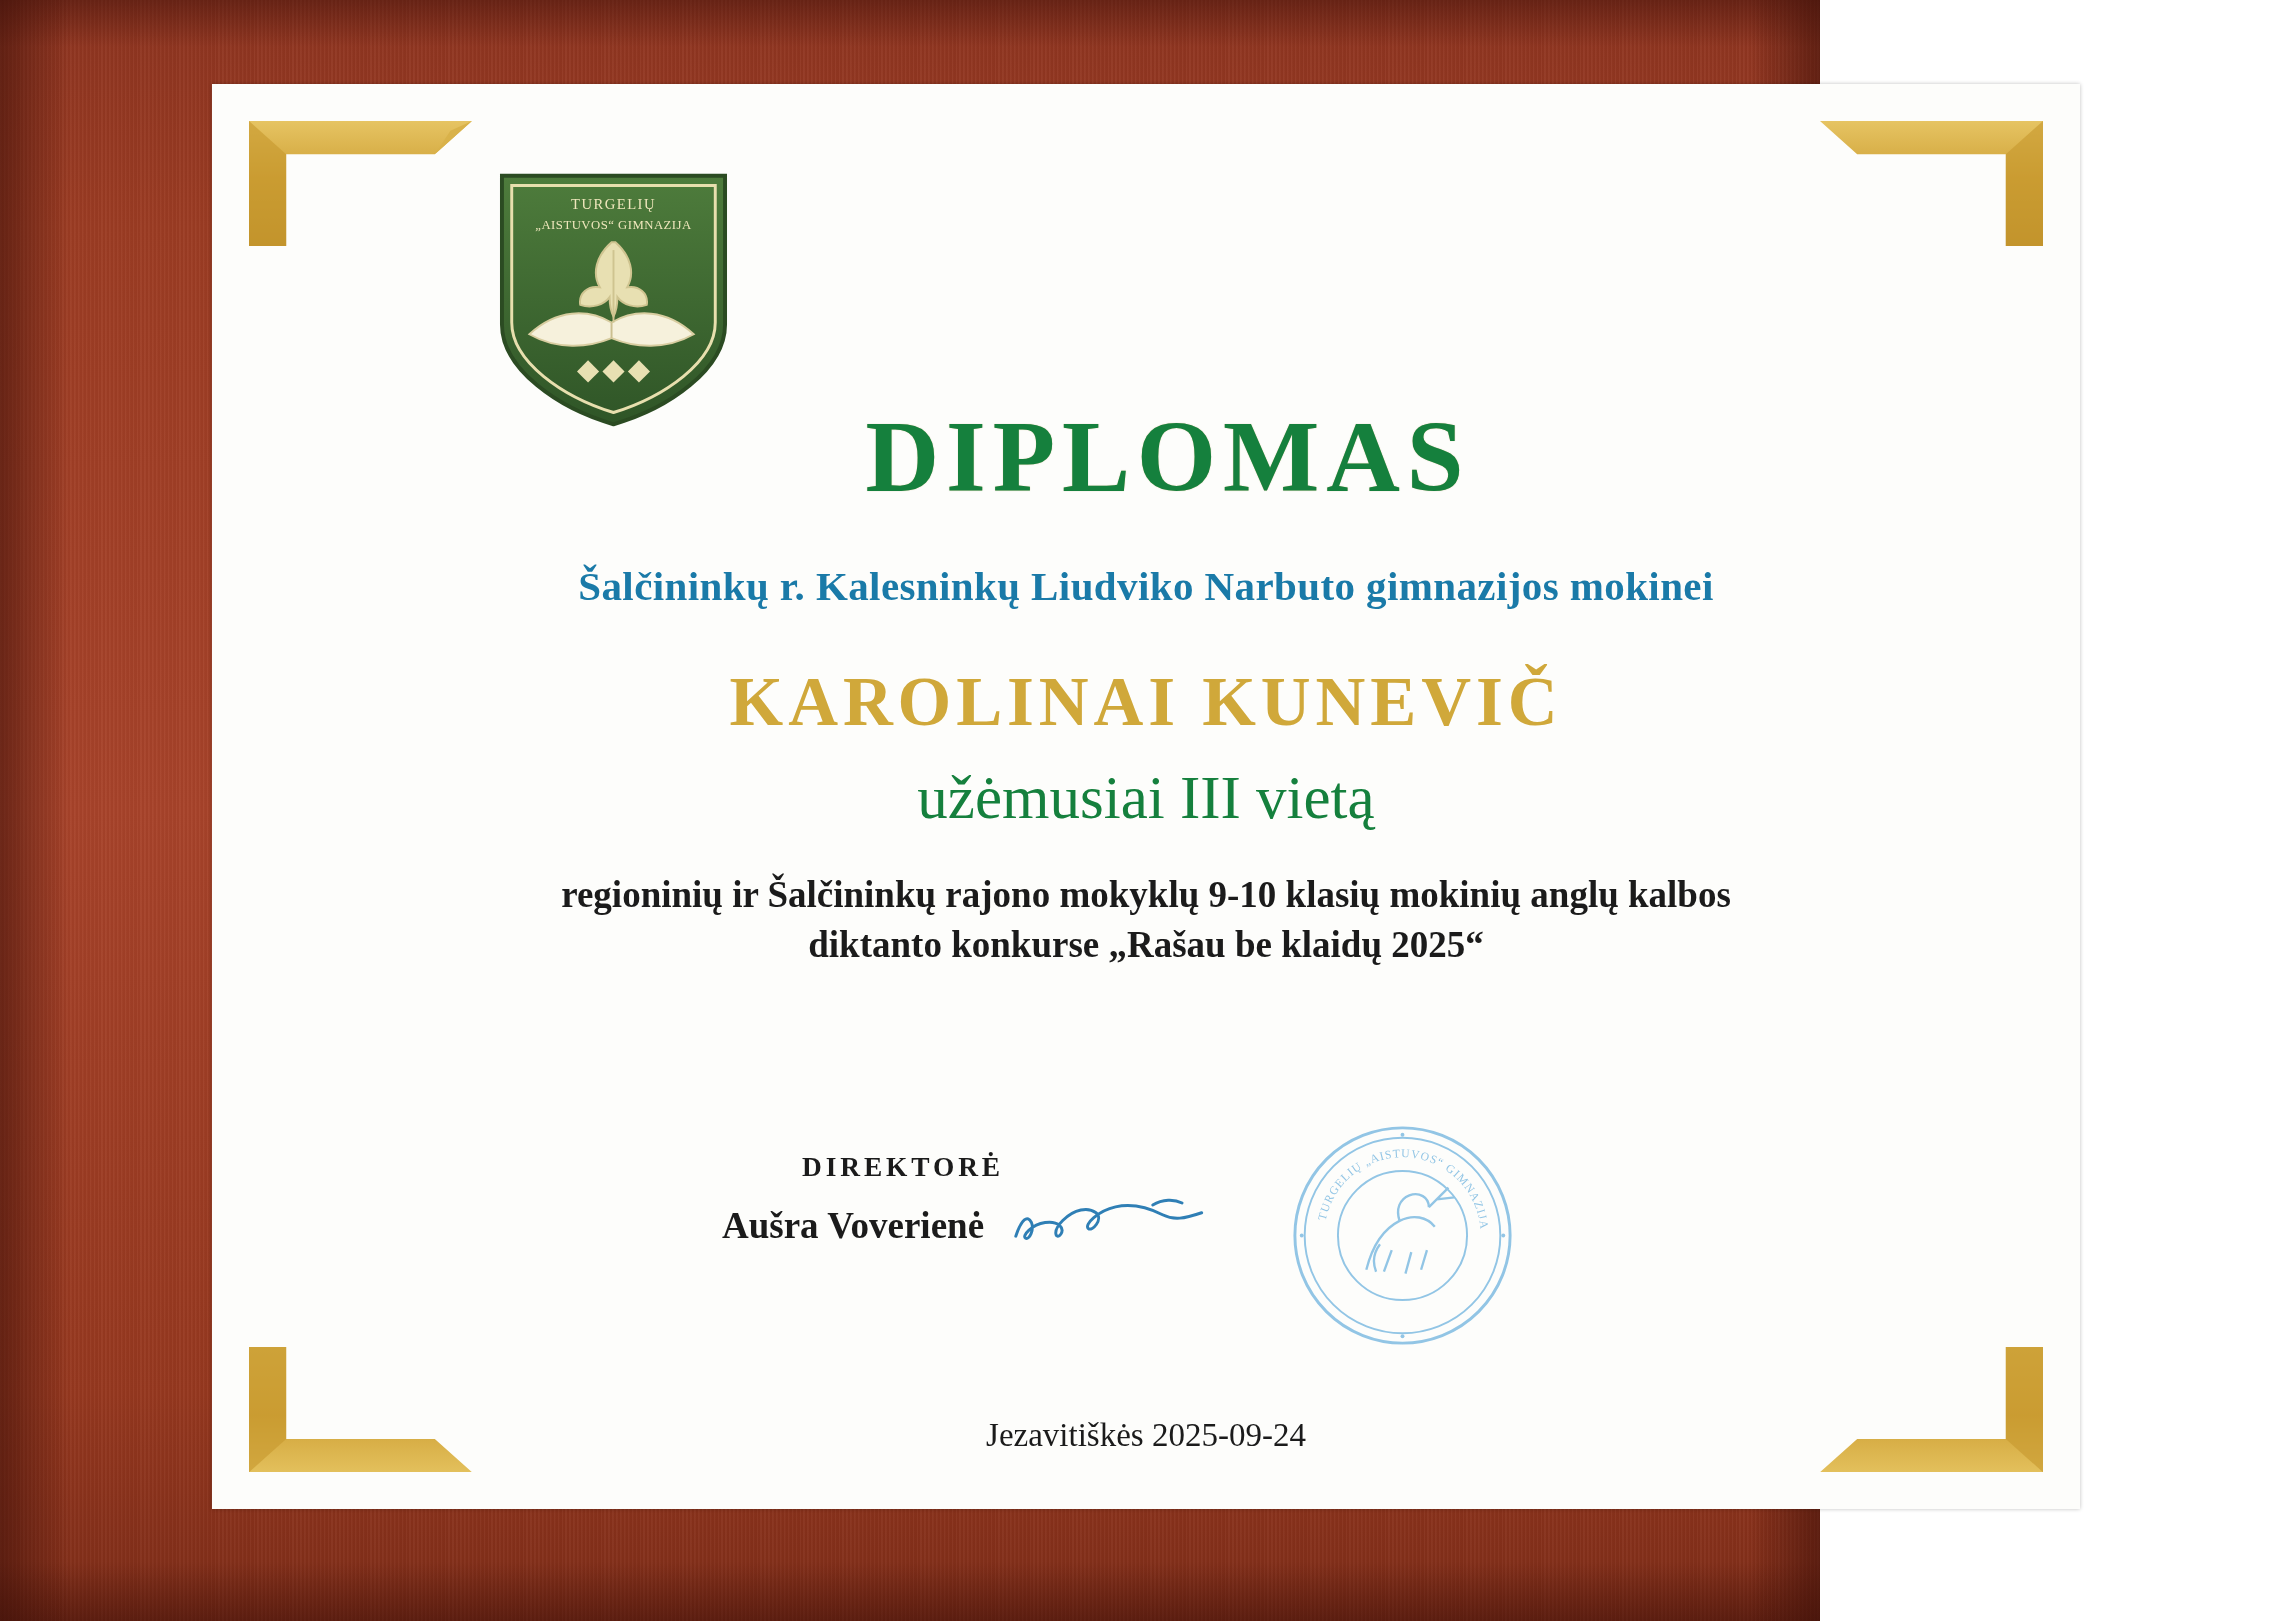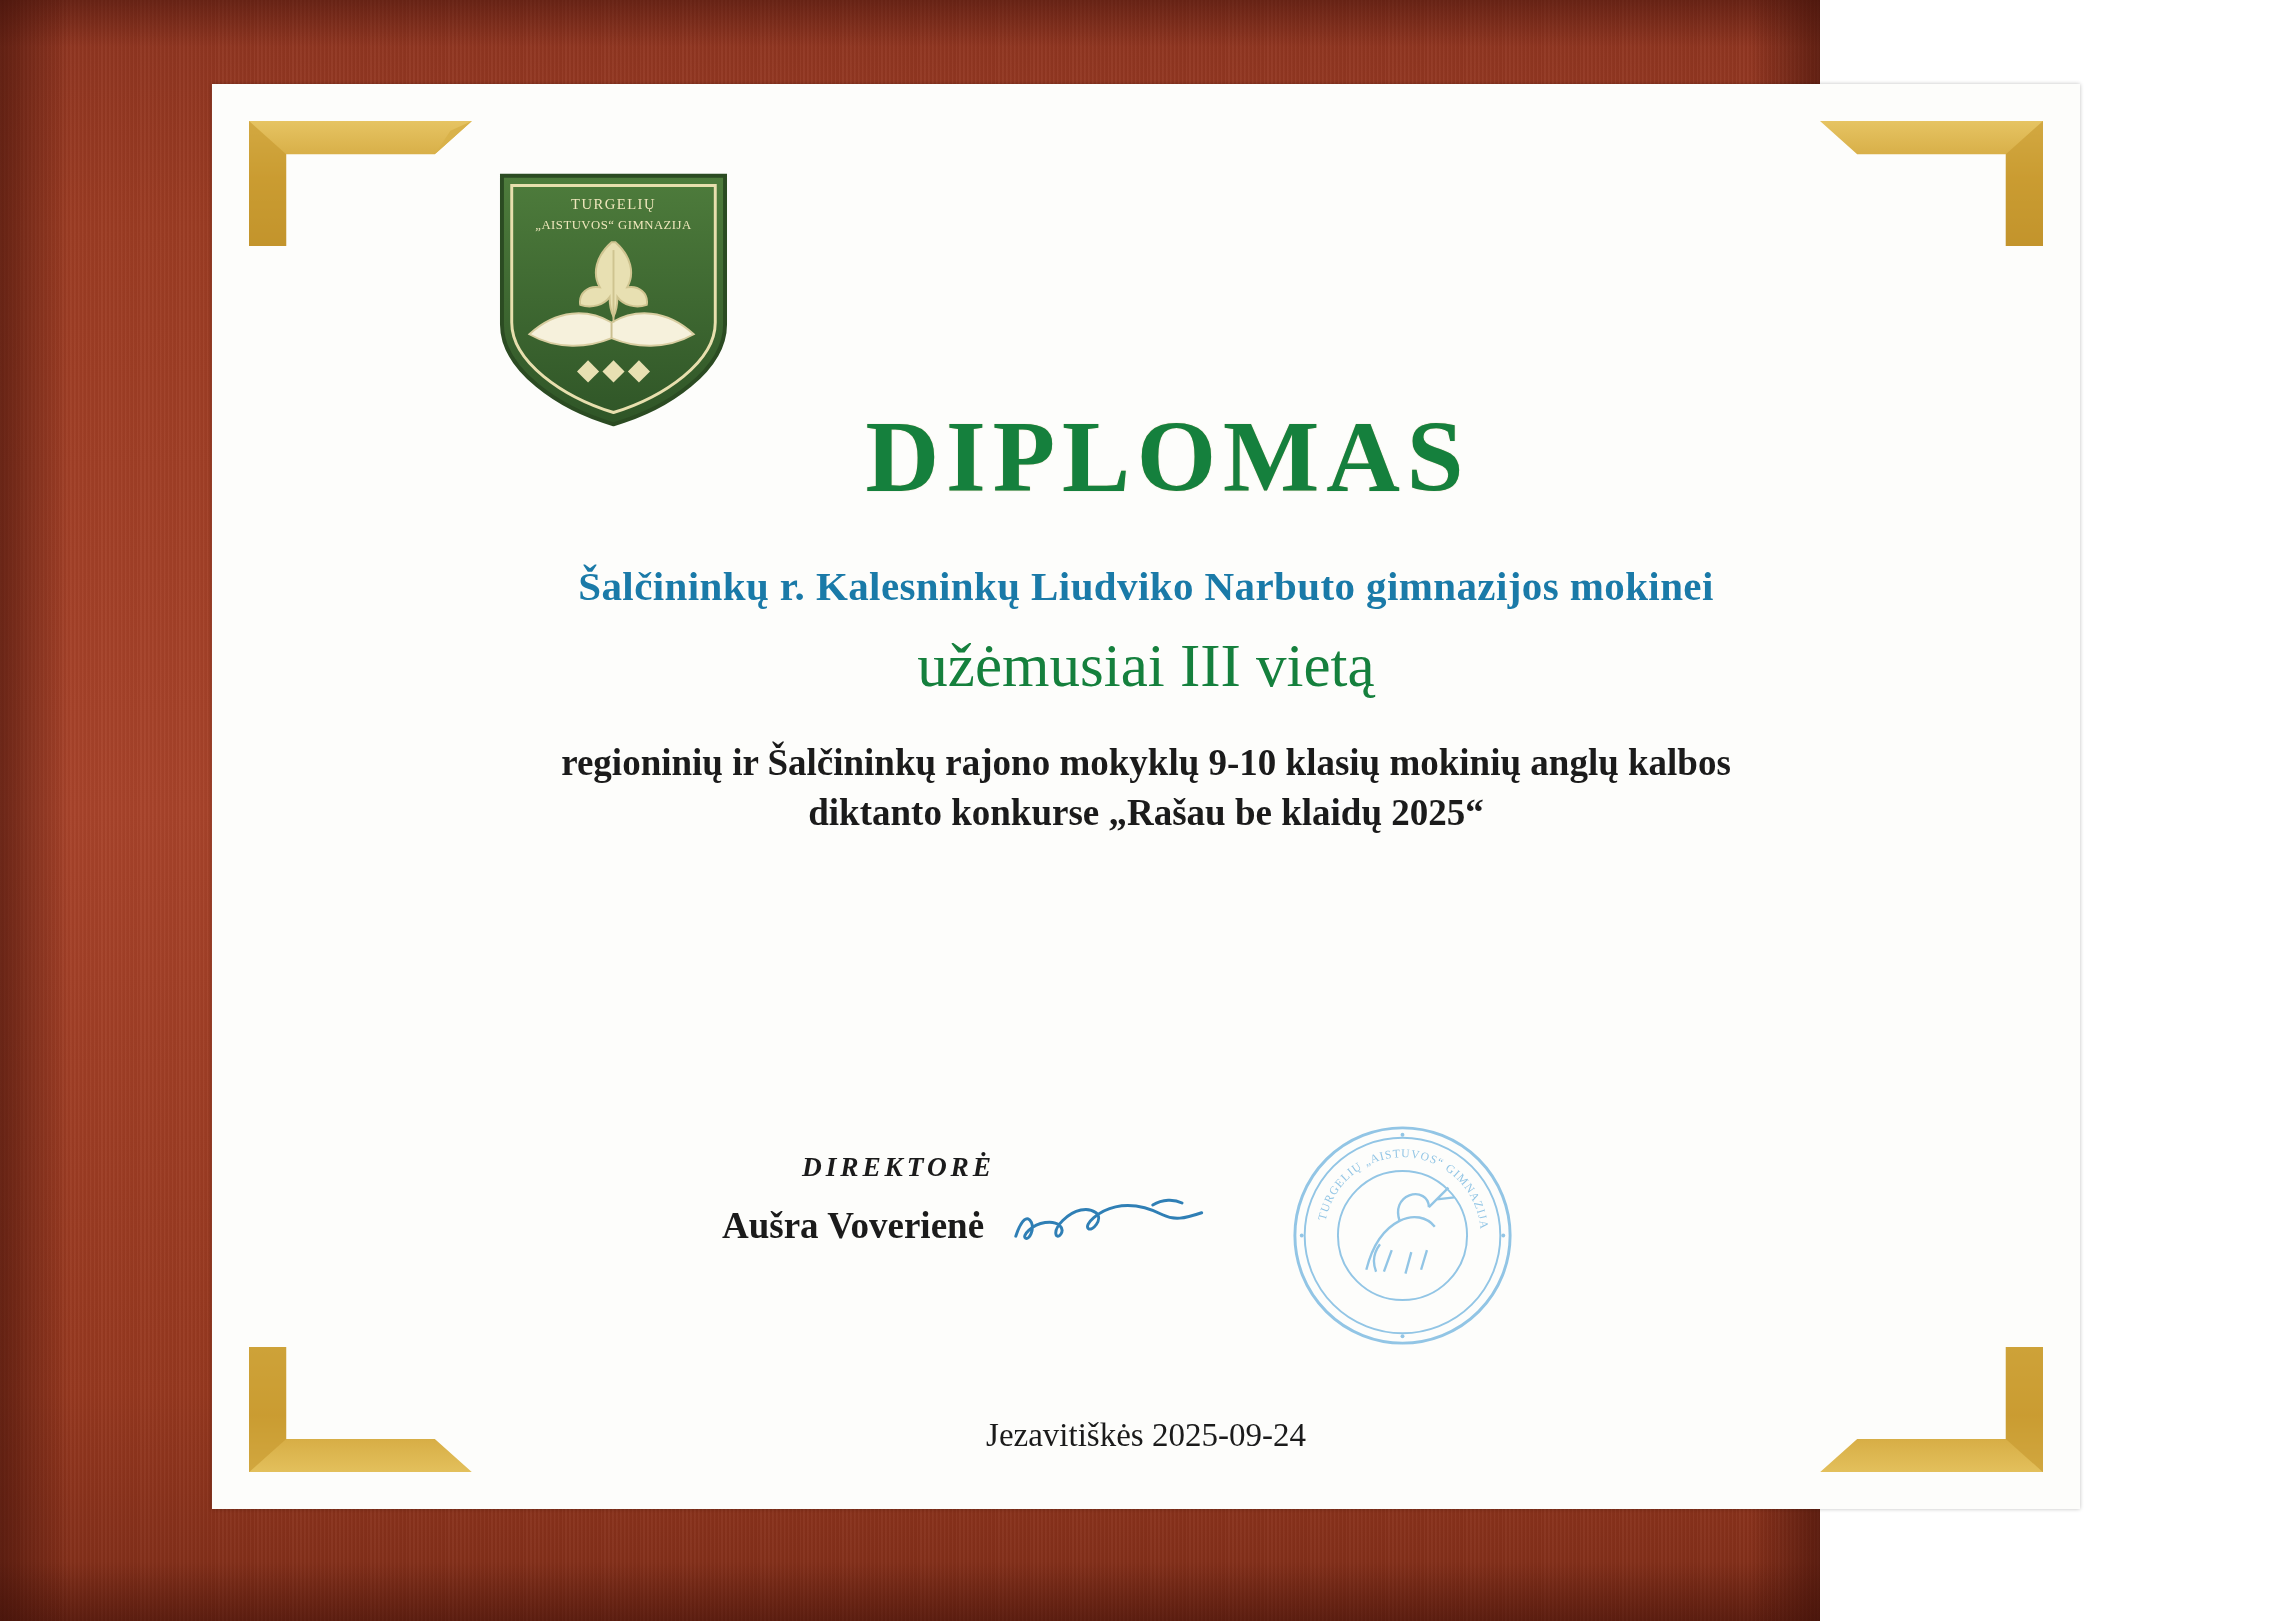--- a/index.html
+++ b/index.html
@@ -136,21 +136,20 @@
     width: 882px;
     text-align: left;
   }
   .sign-role {
     font-family: "Liberation Serif", serif;
     font-weight: bold;
     font-size: 27.4px;
     letter-spacing: 3.9px;
     color: #1b1b1b;
     padding-left: 80px;
-    font-style: italic;
   }
   .sign-row {
     display: flex;
     align-items: center;
     margin-top: 5.9px;
   }
   .sign-name {
     font-family: "Liberation Serif", serif;
     font-weight: bold;
     font-size: 37px;
@@ -279,20 +278,21 @@
           <rect x="96" y="206" width="16" height="16" transform="rotate(45 104 214)"></rect>
           <rect x="122" y="206" width="16" height="16" transform="rotate(45 130 214)"></rect>
           <rect x="148" y="206" width="16" height="16" transform="rotate(45 156 214)"></rect>
         </g>
       </svg>
     </div>
 
     <div class="content">
       <div class="title">DIPLOMAS</div>
       <div class="recipient-school">Šalčininkų r. Kalesninkų Liudviko Narbuto gimnazijos mokinei</div>
+      <div class="recipient-name">KAROLINAI KUNEVIČ</div>
       <div class="place">užėmusiai III vietą</div>
       <div class="description">
         <div>regioninių ir Šalčininkų rajono mokyklų 9-10 klasių mokinių anglų kalbos</div>
         <div>diktanto konkurse „Rašau be klaidų 2025“</div>
       </div>
     </div>
 
     <div class="sign-area">
       <div class="sign-role">DIREKTORĖ</div>
       <div class="sign-row">

